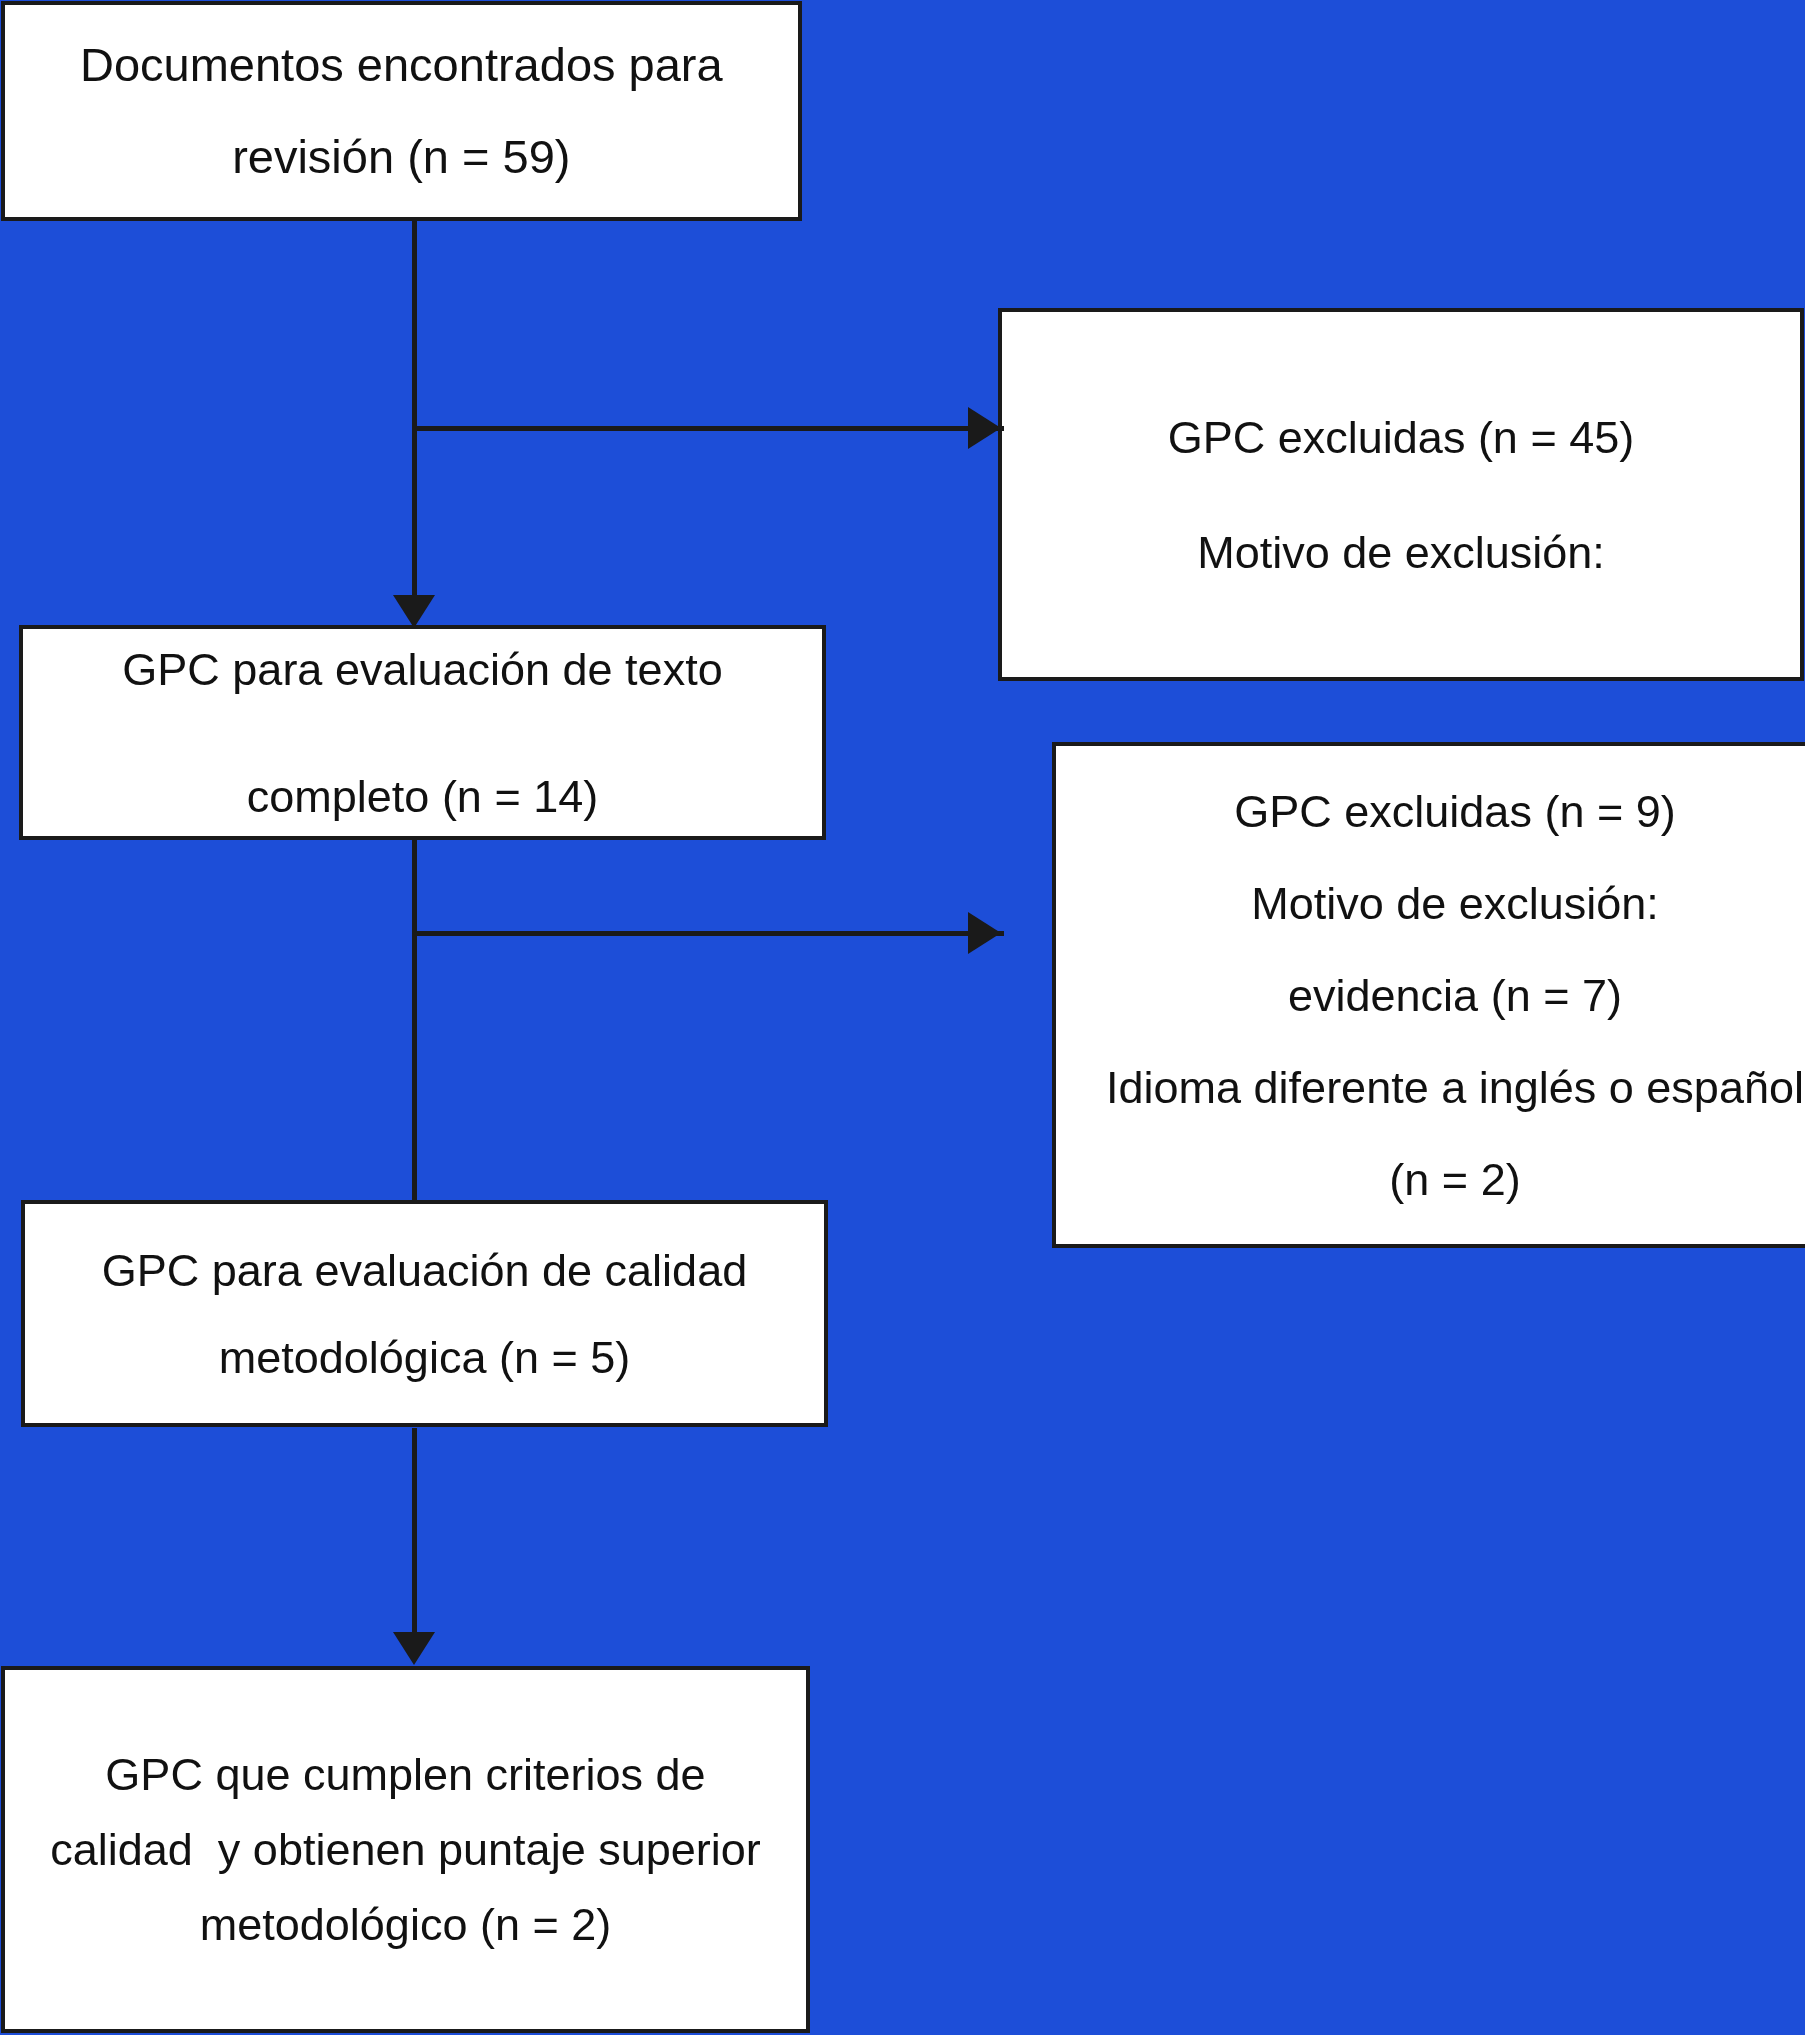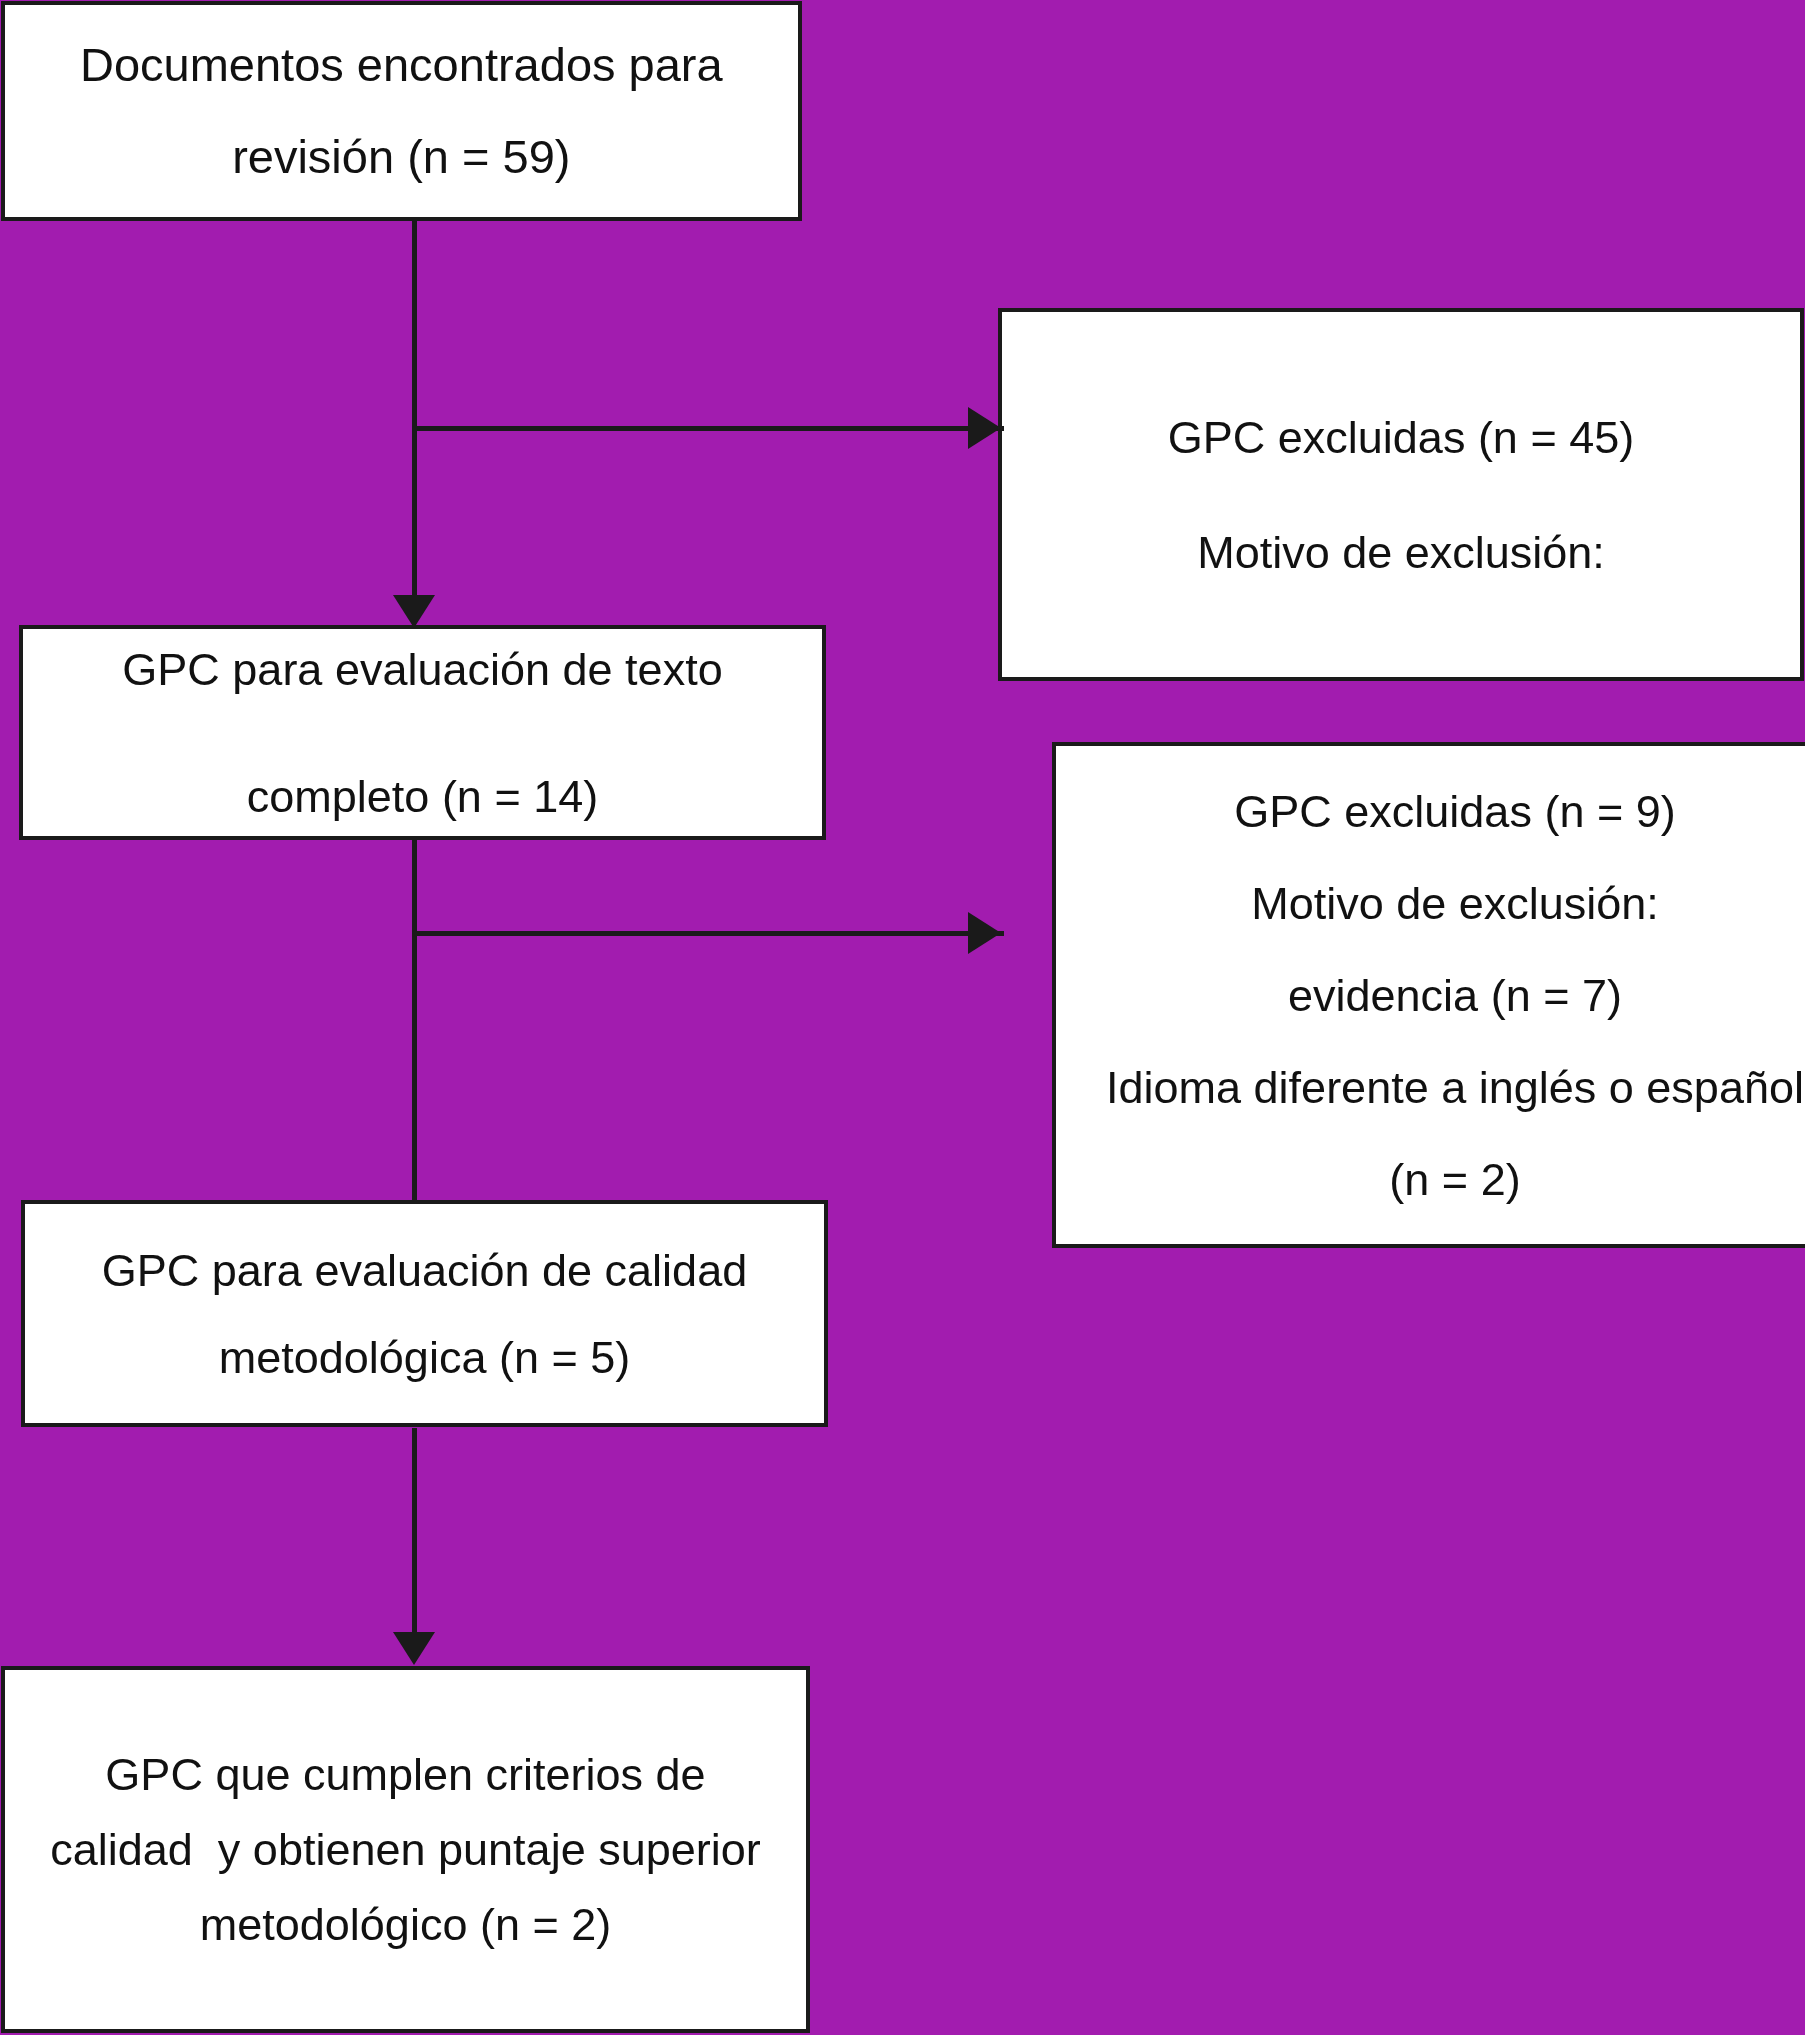--- a/index.html
+++ b/index.html
@@ -2,21 +2,21 @@
 <html style="font-size:12px"><head>
 <meta charset="utf-8">
 <title>PRISMA flow diagram</title>
 <style>
   html,body{margin:0;padding:0;background:#ffffff;}
   body{font-family:"Liberation Sans","DejaVu Sans",sans-serif;}
   #stage{
     position:relative;
     width:1806px;
     height:2035px;
-    background:#a21caf;
+    background:#1d4ed8;
     overflow:hidden;
   }
   .flowbox{
     position:absolute;
     box-sizing:border-box;
     border:4.5px solid #1a1a1a;
     background:#ffffff;
     display:flex;
     flex-direction:column;
     align-items:center;

